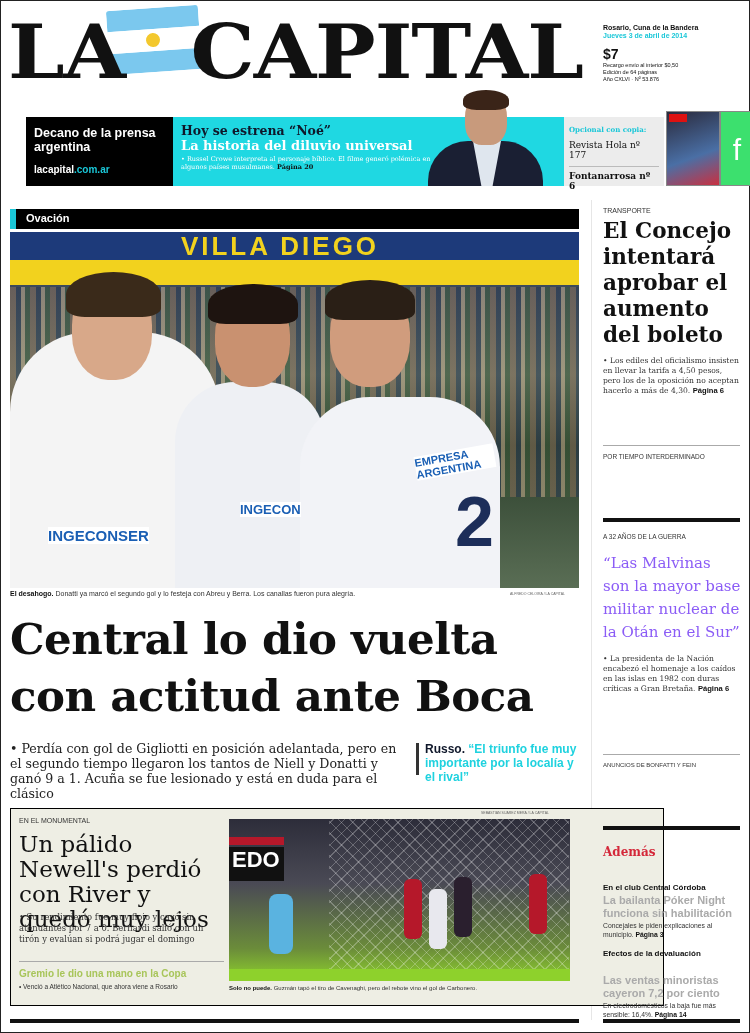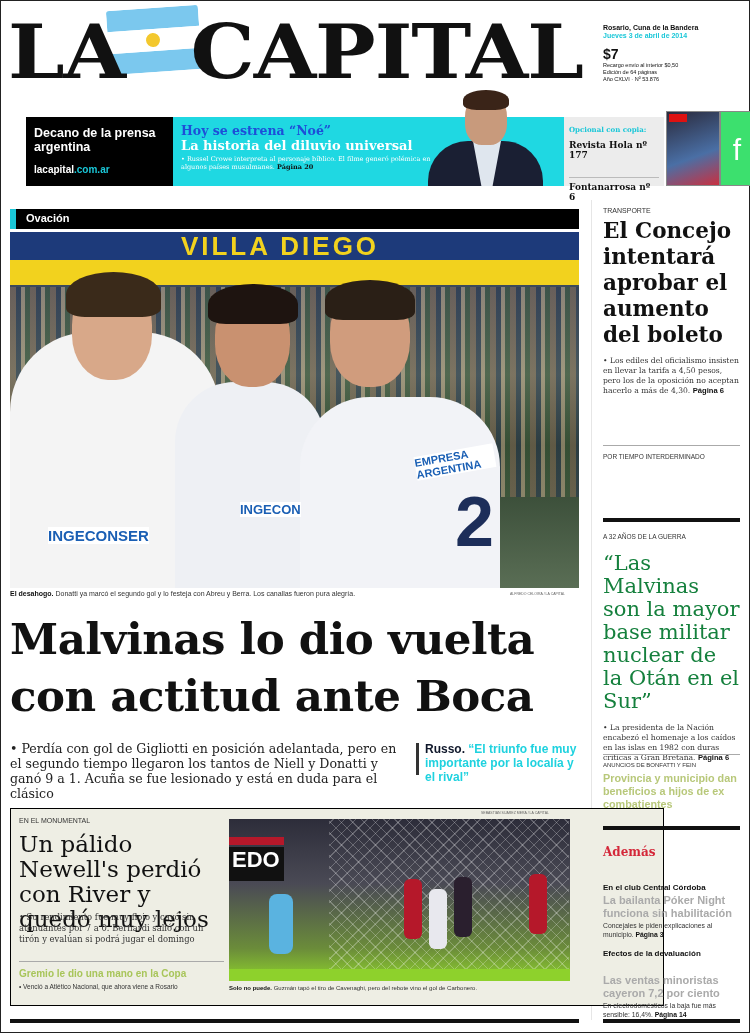--- a/index.html
+++ b/index.html
@@ -17,32 +17,32 @@
 .ed .date{font-size:7px;color:#1ac7d8;font-weight:bold;margin-top:1px}
 .ed .price{font-size:14px;font-weight:bold;margin-top:7px}
 .ed .small{font-size:5.5px;line-height:7px}
 
 .promo{left:26px;top:117px;width:730px;height:69px}
 .pblack{position:absolute;left:0;top:0;width:147px;height:69px;background:#000;color:#fff;font-family:"Liberation Sans",sans-serif;padding:9px 8px}
 .pblack .t{font-size:12.5px;font-weight:bold;line-height:14px}
 .pblack .url{font-size:10px;font-weight:bold;margin-top:10px}
 .pblack .url span{color:#1ac7d8}
 .pcyan{position:absolute;left:147px;top:0;width:385px;height:69px;background:#1fd8e2;padding:6px 8px}
-.pcyan .h1{font-weight:bold;font-size:12.5px;color:#1d4ed8}
+.pcyan .h1{font-weight:bold;font-size:12.5px;color:#0f172a}
 .pcyan .h2{font-weight:bold;font-size:13px;color:#fff}
 .pcyan .b{font-size:6.5px;color:#fff;line-height:8px;width:250px;margin-top:2px}
 .pcyan .b b{color:#111}
 .russell{position:absolute;left:250px;top:-24px;width:125px;height:93px}
 .rhead{position:absolute;left:42px;top:0;width:42px;height:52px;background:#c89a7c;border-radius:45% 45% 40% 40%}
 .rhair{position:absolute;left:40px;top:-3px;width:46px;height:20px;background:#3a2418;border-radius:50% 50% 30% 30%}
 .rbody{position:absolute;left:5px;top:48px;width:115px;height:45px;background:#1a1f33;border-radius:40px 40px 0 0}
 .rshirt{position:absolute;left:50px;top:48px;width:28px;height:45px;background:#dfe6ee;clip-path:polygon(0 0,100% 0,70% 100%,30% 100%)}
 .pgrey{position:absolute;left:532px;top:0;width:106px;height:69px;background:#ececec;border-left:6px solid #1fd8e2;padding:8px 5px}
 .pgrey .o{font-size:7px;color:#1ac7d8;font-weight:bold}
-.pgrey .r{font-size:9px;font-weight:bold;margin-top:6px;border-bottom:1px solid #bbb;padding-bottom:17px}
+.pgrey .r{font-size:9px;font-weight:normal;margin-top:6px;border-bottom:1px solid #bbb;padding-bottom:6px}
 .pgrey .r2{font-size:9px;font-weight:bold;margin-top:4px}
 .mag1{position:absolute;left:640px;top:-6px;width:54px;height:75px;background:linear-gradient(160deg,#2a2a3c,#4a6fa5 60%,#c93040);border:1px solid #888}
 .mag1 .hola{position:absolute;left:2px;top:2px;width:18px;height:8px;background:#d11}
 .mag2{position:absolute;left:694px;top:-6px;width:34px;height:75px;background:#3ce06e;border:1px solid #888;color:#fff;font-family:"Liberation Sans",sans-serif;font-size:30px;text-align:center;line-height:75px}
 
 .secbar{left:10px;top:209px;width:569px;height:20px;background:#000;border-left:6px solid #1ac7d8;color:#fff;font-family:"Liberation Sans",sans-serif;font-weight:bold;font-size:11px;padding:3px 10px}
 
 .photo{left:10px;top:232px;width:569px;height:356px;overflow:hidden;background:linear-gradient(180deg,#1d3a7a 0%,#1d3a7a 8%,#f2d21e 8%,#f2d21e 15%,#3b4a5c 15%,#6a7a6a 40%,#2c3f2c 60%,#5a6e55 100%)}
 .crowd{position:absolute;left:0;top:55px;width:100%;height:210px;background:repeating-linear-gradient(90deg,#8a6f5a 0 6px,#2b3a52 6px 11px,#c9b08f 11px 15px,#3d5a3a 15px 20px);opacity:.55}
 .banner{position:absolute;left:60px;top:0;width:420px;height:28px;color:#f2d21e;font-family:"Liberation Sans",sans-serif;font-weight:bold;font-size:26px;letter-spacing:3px;text-align:center;line-height:28px}
@@ -88,21 +88,21 @@
 
 .rcol{left:603px;width:138px}
 .kicker{font-family:"Liberation Sans",sans-serif;font-size:7px;color:#333;text-transform:uppercase}
 .bigh{font-weight:bold;font-size:21.5px;line-height:26px;color:#111}
 .rtxt{font-size:7.6px;line-height:10px;color:#333}
 .rtxt b{font-family:"Liberation Sans",sans-serif;color:#111}
 .rgreen{font-family:"Liberation Sans",sans-serif;font-weight:bold;font-size:12px;line-height:14px;color:#b8c87a}
 .rgreen2{font-family:"Liberation Sans",sans-serif;font-weight:bold;font-size:10.8px;line-height:13px;color:#b8c87a}
 .rule{position:absolute;left:603px;width:137px;height:1px;background:#aaa}
 .rule.thick{height:4px;background:#111}
-.malv{font-size:21px;line-height:23px;color:#15803d}
+.malv{font-size:15px;line-height:23px;color:#8b5cf6}
 .adem{font-weight:bold;font-size:12px;color:#d4283a}
 .asub{font-family:"Liberation Sans",sans-serif;font-weight:bold;font-size:8px;color:#111}
 .agrey{font-family:"Liberation Sans",sans-serif;font-weight:bold;font-size:11px;line-height:12.5px;color:#aaa}
 .atxt{font-family:"Liberation Sans",sans-serif;font-size:6.8px;line-height:8.5px;color:#333}
 .atxt b{color:#111}
 .colrule{left:591px;top:200px;width:1px;height:820px;background:#e6e6e6}
 </style>
 </head>
 <body>
 
@@ -169,21 +169,21 @@
   <div class="p3h"></div>
   <div class="p3hair"></div>
   <div class="spons" style="left:38px;top:295px">INGECONSER</div>
   <div class="spons" style="left:230px;top:270px;font-size:13px">INGECON</div>
   <div class="spons" style="left:405px;top:218px;width:80px;font-size:11px;line-height:12px;transform:rotate(-10deg)">EMPRESA ARGENTINA</div>
   <div class="num2">2</div>
 </div>
 <div class="abs caption"><b>El desahogo.</b><span> Donatti ya marcó el segundo gol y lo festeja con Abreu y Berra. Los canallas fueron pura alegría.</span></div>
 <div class="abs credit">ALFREDO CELOIRA / LA CAPITAL</div>
 
-<div class="abs headline">Malvinas lo dio vuelta con actitud ante Boca</div>
+<div class="abs headline">Central lo dio vuelta con actitud ante Boca</div>
 <div class="abs deck">• Perdía con gol de Gigliotti en posición adelantada, pero en el segundo tiempo llegaron los tantos de Niell y Donatti y ganó 9 a 1. Acuña se fue lesionado y está en duda para el clásico</div>
 <div class="abs vbar"></div>
 <div class="abs quote"><b>Russo.</b><span> “El triunfo fue muy importante por la localía y el rival”</span></div>
 
 <div class="abs box">
   <div class="kick">EN EL MONUMENTAL</div>
   <div class="ttl">Un pálido Newell's perdió con River y quedó muy lejos</div>
   <div class="txt">• Su rendimiento fue muy flojo y cayó sin atenuantes por 7 a 0. Bernardi salió con un tirón y evalúan si podrá jugar el domingo</div>
   <div class="hr"></div>
   <div class="grem">Gremio le dio una mano en la Copa</div>
@@ -215,21 +215,20 @@
 </div>
 <div class="rule thick" style="top:518px"></div>
 <div class="abs rcol" style="top:533px">
   <div class="kicker" style="font-size:6.5px">A 32 AÑOS DE LA GUERRA</div>
   <div class="malv" style="margin-top:12px">“Las Malvinas son la mayor base militar nuclear de la Otán en el Sur”</div>
   <div class="rtxt" style="margin-top:10px"><span>• La presidenta de la Nación encabezó el homenaje a los caídos en las islas en 1982 con duras críticas a Gran Bretaña.</span> <b>Página 6</b></div>
 </div>
 <div class="rule" style="top:754px"></div>
 <div class="abs rcol" style="top:762px">
   <div class="kicker" style="font-size:6px">ANUNCIOS DE BONFATTI Y FEIN</div>
-  <div class="rgreen2" style="margin-top:4px">Provincia y municipio dan beneficios a hijos de ex combatientes</div>
 </div>
 <div class="rule thick" style="top:826px"></div>
 <div class="abs rcol" style="top:845px">
   <div class="adem">Además</div>
   <div class="asub" style="margin-top:24px">En el club Central Córdoba</div>
   <div class="agrey" style="margin-top:2px">La bailanta Póker Night funciona sin habilitación</div>
   <div class="atxt" style="margin-top:3px"><span>Concejales le piden explicaciones al municipio.</span> <b>Página 3</b></div>
   <div class="asub" style="margin-top:10px">Efectos de la devaluación</div>
   <div class="agrey" style="margin-top:16px">Las ventas minoristas cayeron 7,2 por ciento</div>
   <div class="atxt" style="margin-top:3px"><span>En electrodomésticos la baja fue más sensible: 16,4%.</span> <b>Página 14</b></div>

